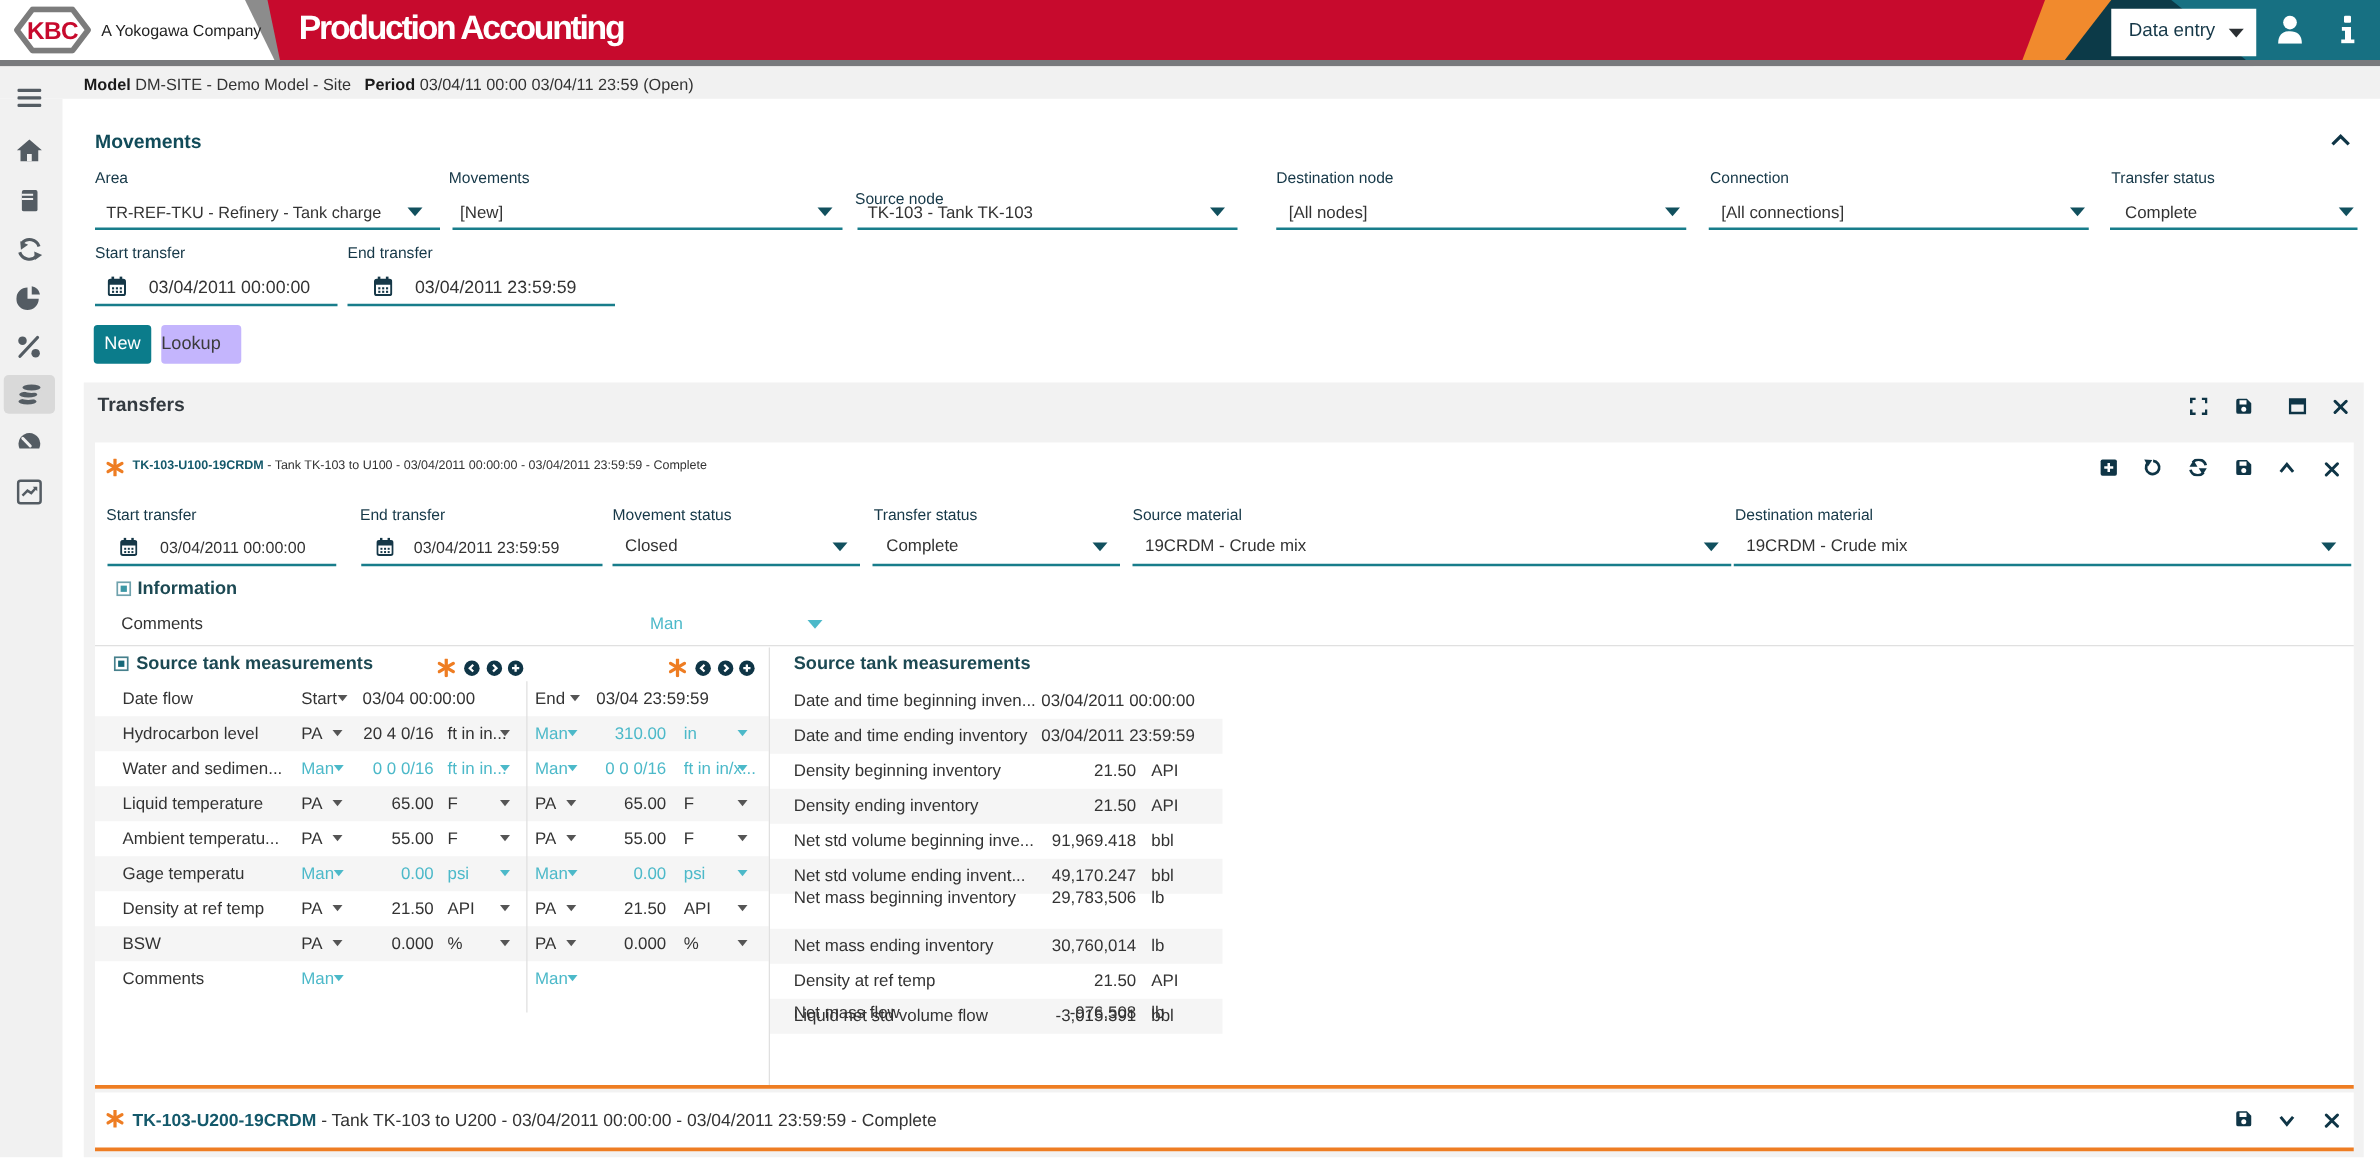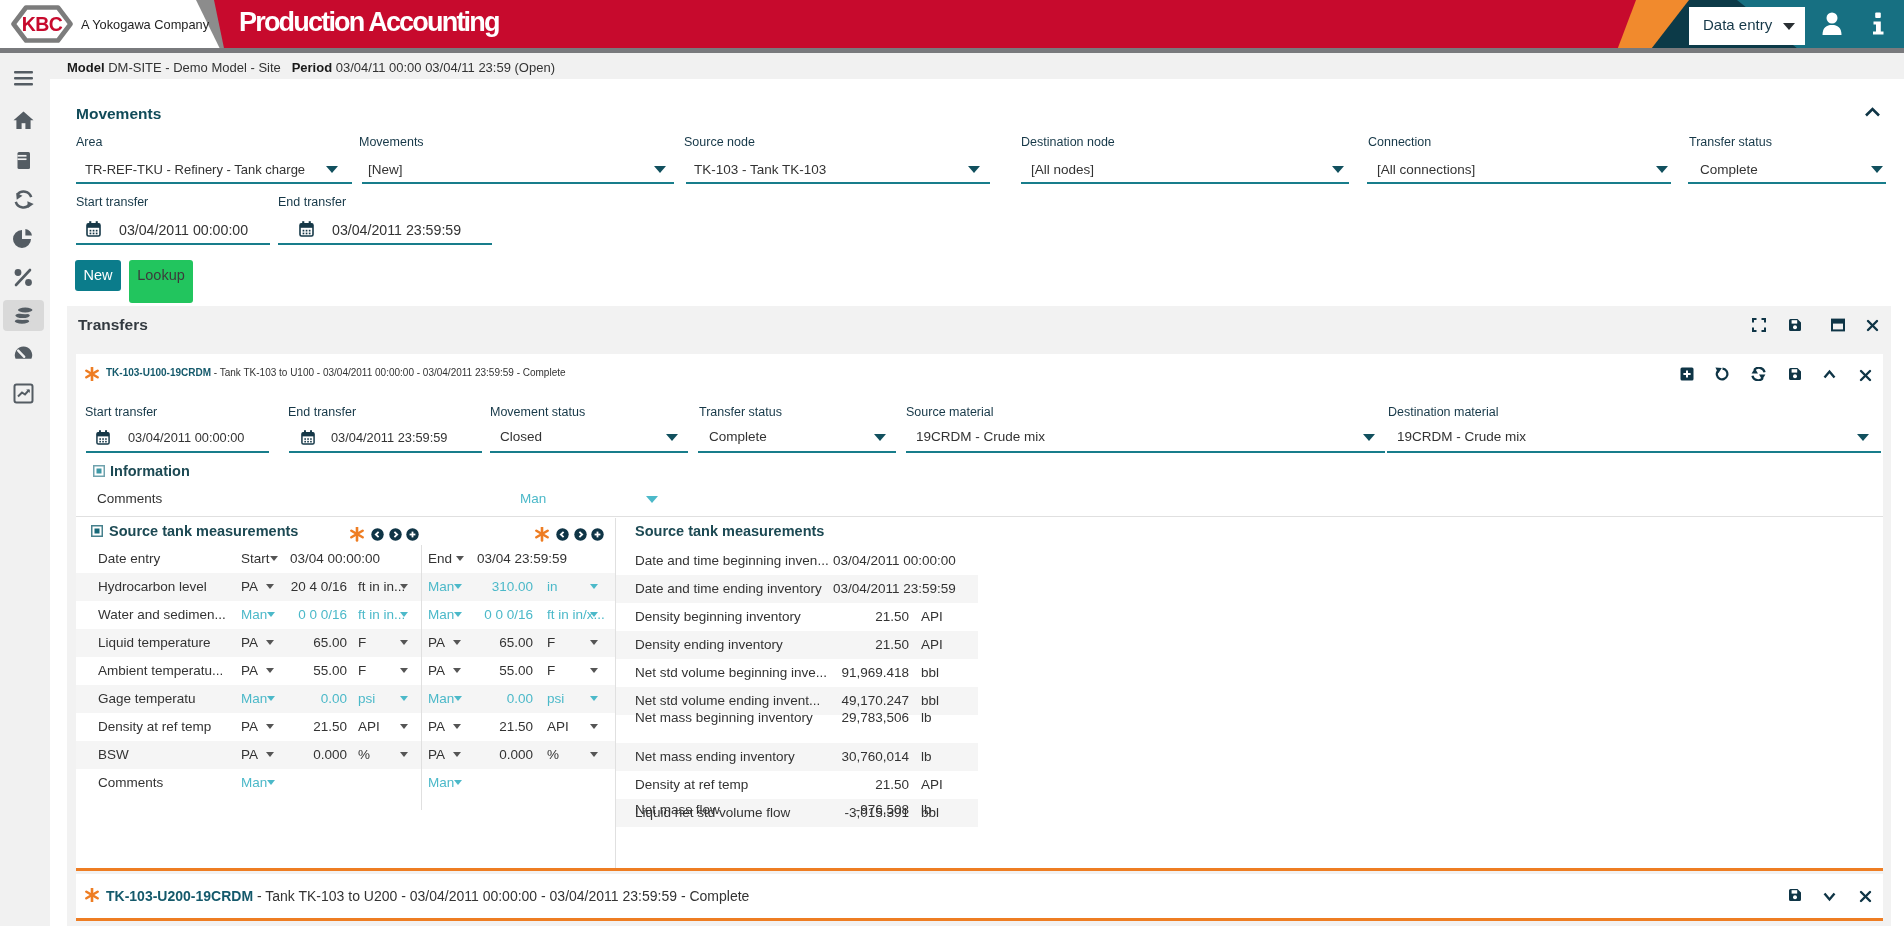--- a/index.html
+++ b/index.html
@@ -102,21 +102,21 @@
       <path d="M2 9.5 L8.5 3 L15 9.5" fill="none" stroke="#0f3546" stroke-width="2.6"></path>
     </svg>
 <div class="ab lbl" style="left:76px;top:135px">Area</div>
 <div class="ab val" style="left:85px;top:162px"><span style="font-size:13px">TR-REF-TKU - Refinery - Tank charge</span></div>
 <div class="ab" style="left:76px;top:182px;width:276px;height:2px;background:#187d8b"></div>
 <div class="ab car" style="left:326px;top:166px"></div>
 <div class="ab lbl" style="left:359px;top:135px">Movements</div>
 <div class="ab val" style="left:368px;top:162px">[New]</div>
 <div class="ab" style="left:362px;top:182px;width:312px;height:2px;background:#187d8b"></div>
 <div class="ab car" style="left:654px;top:166px"></div>
-<div class="ab lbl" style="left:684px;top:135px">Source node</div>
+<div class="ab lbl" style="left:684px;top:152px">Source node</div>
 <div class="ab val" style="left:694px;top:162px">TK-103 - Tank TK-103</div>
 <div class="ab" style="left:686px;top:182px;width:304px;height:2px;background:#187d8b"></div>
 <div class="ab car" style="left:968px;top:166px"></div>
 <div class="ab lbl" style="left:1021px;top:135px">Destination node</div>
 <div class="ab val" style="left:1031px;top:162px">[All nodes]</div>
 <div class="ab" style="left:1021px;top:182px;width:328px;height:2px;background:#187d8b"></div>
 <div class="ab car" style="left:1332px;top:166px"></div>
 <div class="ab lbl" style="left:1368px;top:135px">Connection</div>
 <div class="ab val" style="left:1377px;top:162px">[All connections]</div>
 <div class="ab" style="left:1367px;top:182px;width:304px;height:2px;background:#187d8b"></div>
@@ -153,21 +153,21 @@
         <rect x="6.7" y="8.8" width="1.7" height="1.7"></rect>
         <rect x="9.8" y="8.8" width="1.7" height="1.7"></rect>
         <rect x="3.6" y="11.6" width="1.7" height="1.7"></rect>
         <rect x="6.7" y="11.6" width="1.7" height="1.7"></rect>
         <rect x="9.8" y="11.6" width="1.7" height="1.7"></rect>
       </g>
     </svg>
 <div class="ab val" style="left:332px;top:222px;font-size:14.2px">03/04/2011 23:59:59</div>
 <div class="ab" style="left:278px;top:243px;width:214px;height:2px;background:#187d8b"></div>
 <div class="ab" style="left:75px;top:260px;width:46px;height:31px;background:#0b7c8b;border-radius:3px;color:#fff;font-size:14.5px;text-align:center;line-height:31px">New</div>
-<div class="ab" style="left:129px;top:260px;width:64px;height:43px;background:#22c55e;border-radius:3px;color:#3b3b3b;font-size:14.5px;text-align:center;line-height:31px">Lookup</div>
+<div class="ab" style="left:129px;top:260px;width:64px;height:31px;background:#c4b5fd;border-radius:3px;color:#3b3b3b;font-size:14.5px;text-align:left;line-height:31px">Lookup</div>
 <div class="ab" style="left:67px;top:306px;width:1824px;height:620px;background:#f2f2f2"></div>
 <div class="ab" style="left:78px;top:316px;font-size:15.5px;font-weight:bold;color:#333a40">Transfers</div>
 <svg class="ab" style="left:1752;top:318" width="14" height="14" viewBox="0 0 14 14">
       <g fill="none" stroke="#0f3546" stroke-width="2">
         <path d="M1 4.5 V1 H4.5"></path>
         <path d="M9.5 1 H13 V4.5"></path>
         <path d="M13 9.5 V13 H9.5"></path>
         <path d="M4.5 13 H1 V9.5"></path>
       </g>
     </svg>
@@ -331,21 +331,21 @@
     </svg>
 <svg class="ab" style="left:591.2;top:528" width="13" height="13" viewBox="0 0 13 13">
       <circle cx="6.5" cy="6.5" r="6.2" fill="#0f3546"></circle>
       <g stroke="#fff" stroke-width="1.8">
         <line x1="6.5" y1="3.6" x2="6.5" y2="9.4"></line>
         <line x1="3.6" y1="6.5" x2="9.4" y2="6.5"></line>
       </g>
     </svg>
 <div class="ab" style="left:635px;top:523px;font-size:14.5px;font-weight:bold;color:#1c4953">Source tank measurements</div>
 <div class="row" style="left:0;top:545px;width:1904px">
-<span class="cell" style="left:98px;color:#333333">Date entry</span>
+<span class="cell" style="left:98px;color:#333333">Date flow</span>
 <span class="cell " style="left:241px">Start<span class="scar"></span></span>
 <span class="cell" style="left:290px">03/04 00:00:00</span>
 <span class="cell " style="left:428px">End&nbsp;<span class="scar"></span></span>
 <span class="cell" style="left:477px">03/04 23:59:59</span>
 </div>
 <div class="ab" style="left:76px;top:573px;width:539px;height:28px;background:#f5f5f5"></div>
 <div class="row" style="left:0;top:573px;width:1904px">
 <span class="cell" style="left:98px;color:#333333">Hydrocarbon level</span>
 <span class="cell " style="left:241px">PA&nbsp;&nbsp;<span class="scar"></span></span>
 <span class="cell " style="left:200px;width:147px;text-align:right">20 4 0/16</span>

